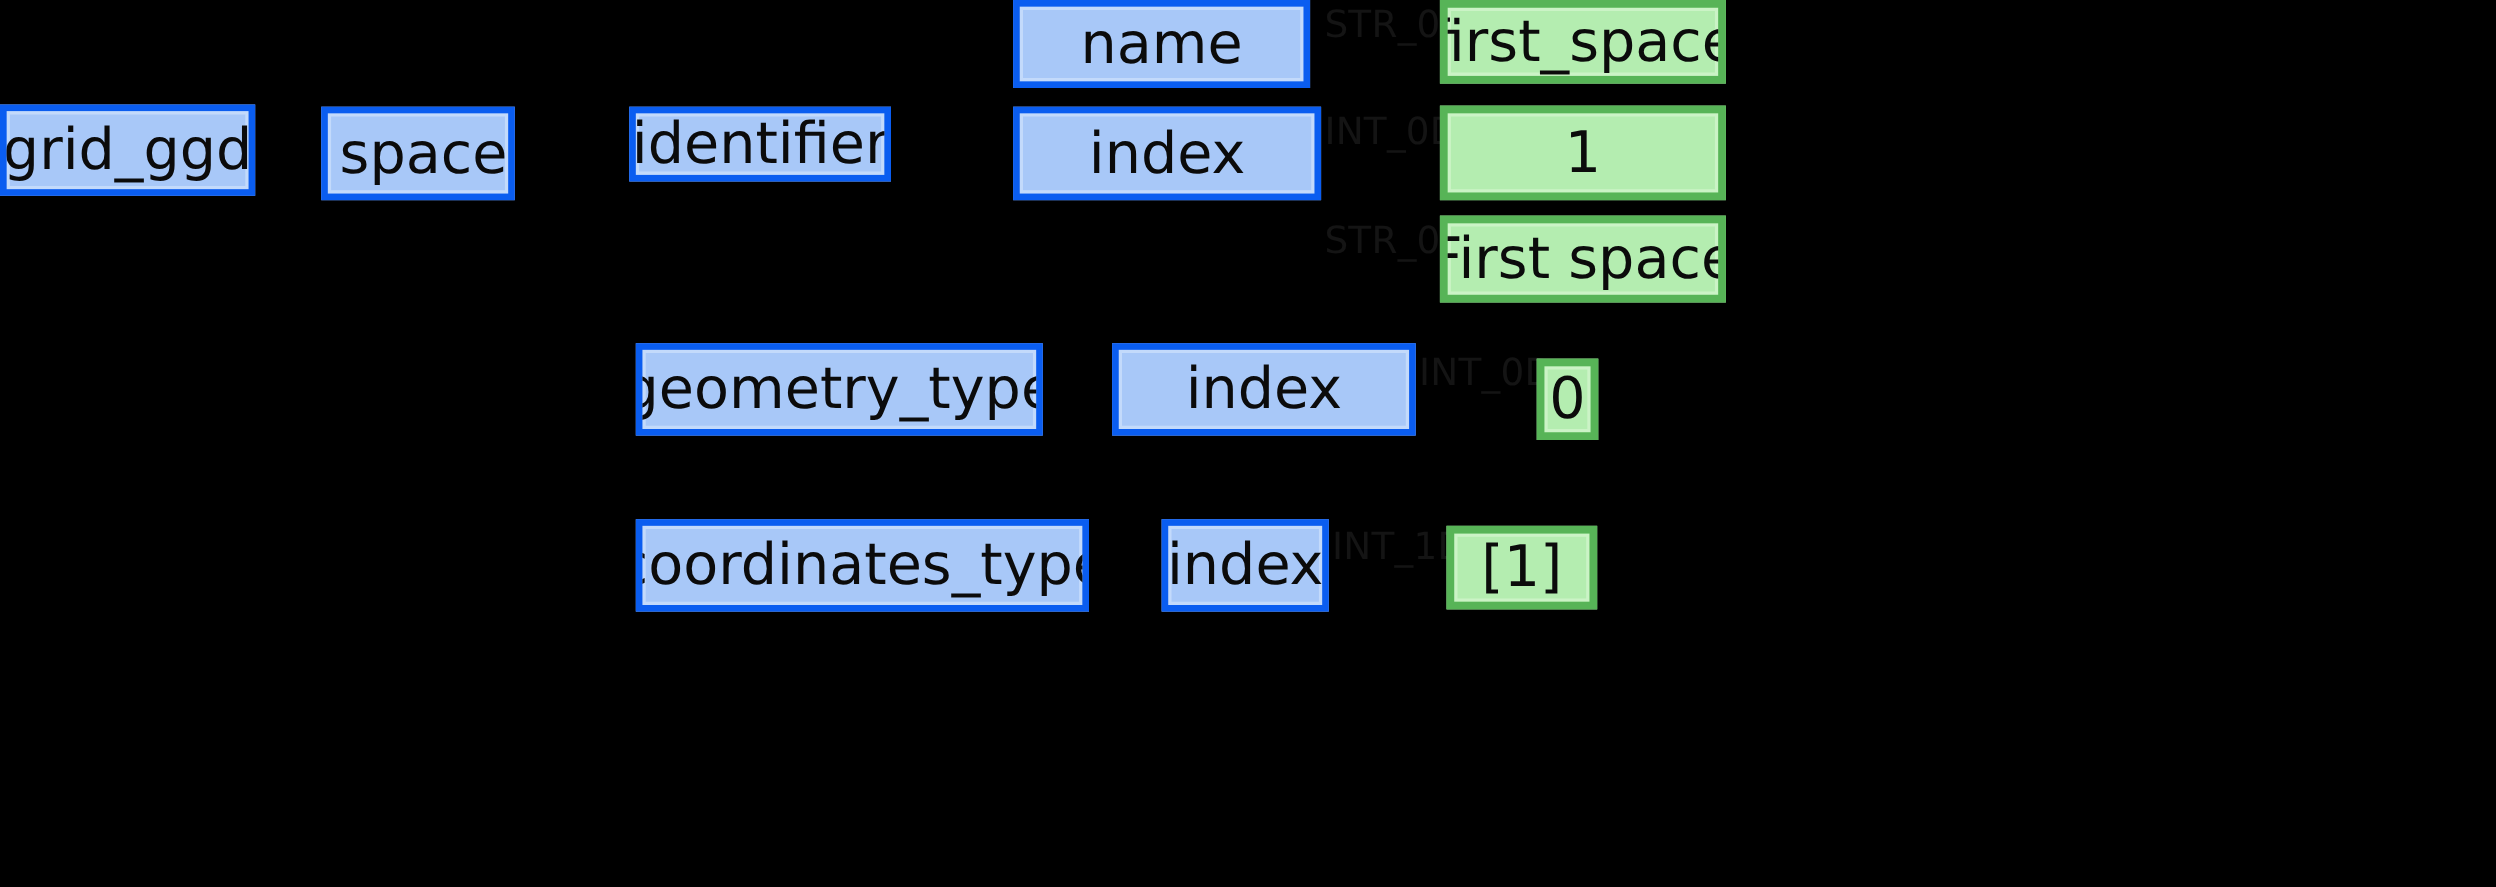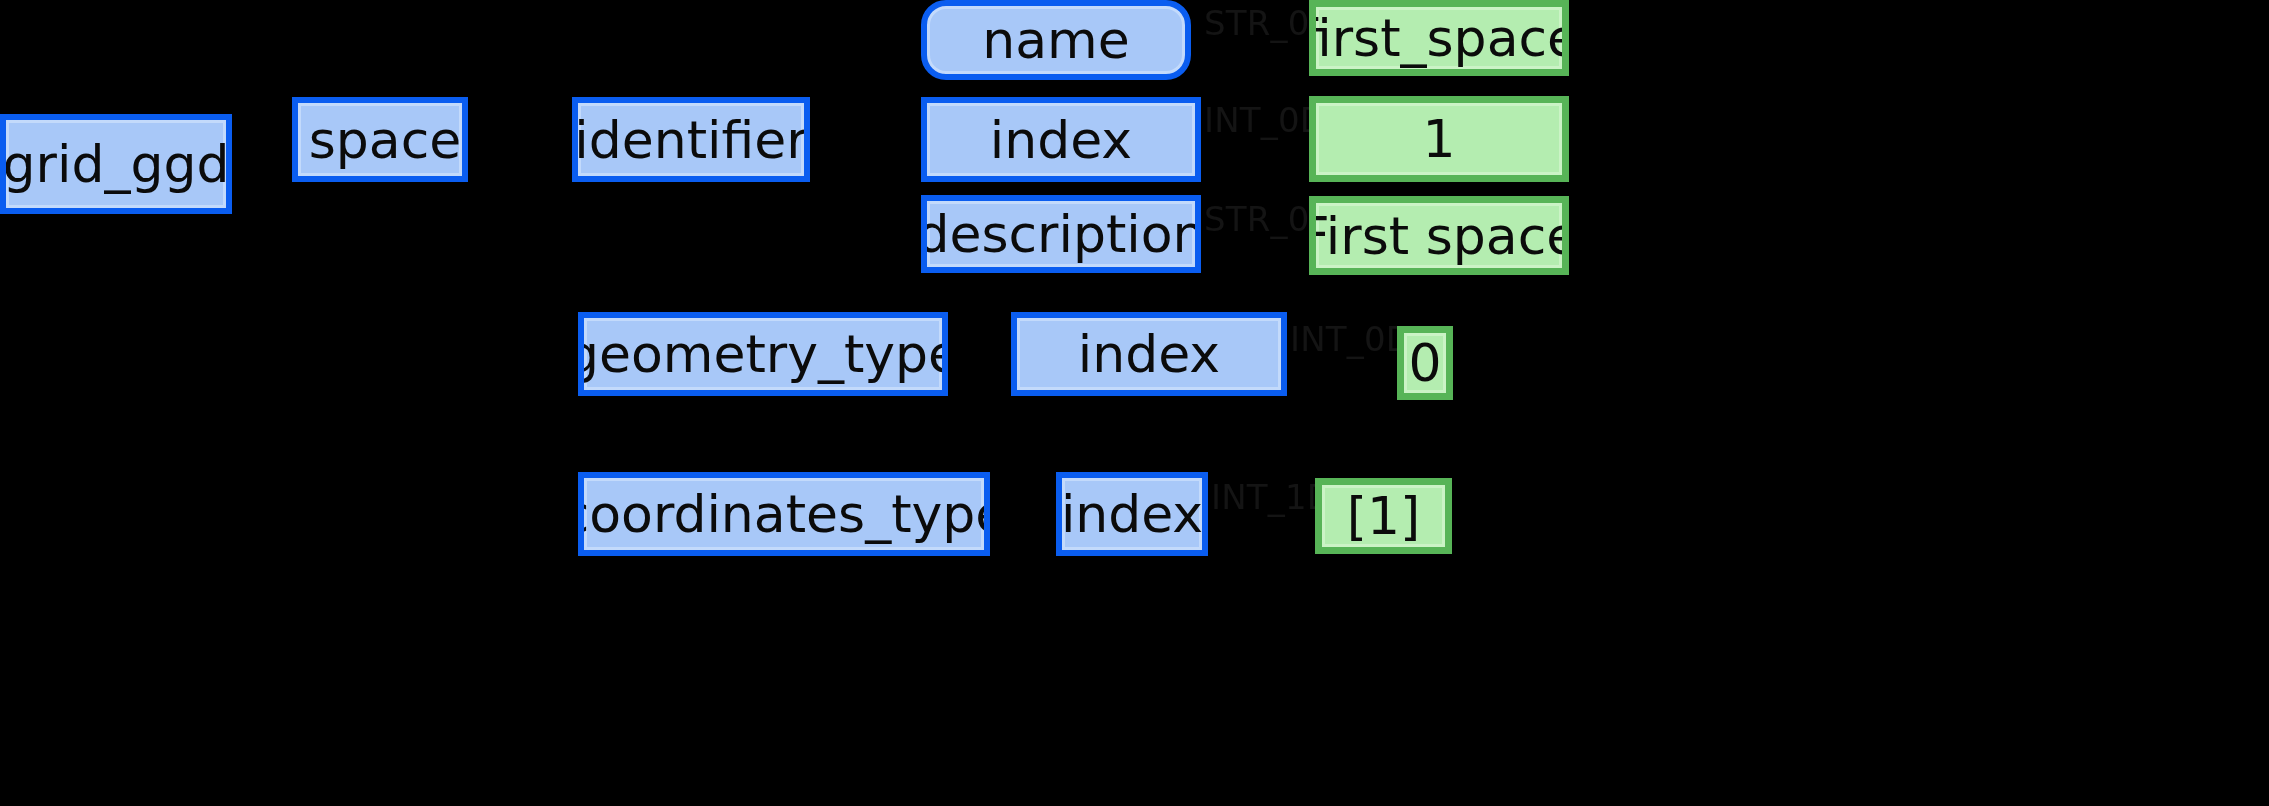--- a/index.html
+++ b/index.html
@@ -84,37 +84,34 @@
     <div class="edge" style="left: 944px; top: 354px; width: 71px;"></div>
     <div class="edge" style="left: 1283px; top: 354px; width: 118px;"></div>
     <div class="edge" style="left: 464px; top: 514px; width: 118px;"></div>
     <div class="edge" style="left: 986px; top: 514px; width: 74px;"></div>
     <div class="edge" style="left: 1204px; top: 514px; width: 115px;"></div>
     <div class="edge-label" style="left: 1204px; top: 6px;">STR_0D</div>
     <div class="edge-label" style="left: 1204px; top: 103px;">INT_0D</div>
     <div class="edge-label" style="left: 1204px; top: 202px;">STR_0D</div>
     <div class="edge-label" style="left: 1290px; top: 322px;">INT_0D</div>
     <div class="edge-label" style="left: 1211px; top: 480px;">INT_1D</div>
-    <div class="node struct" style="left: 0px; top: 114px; width: 232px; height: 100px; align-items: center;">
+    <div class="node struct" style="left: 0px; top: 95px; width: 232px; height: 83px; align-items: center;">
       <span class="node-label" style="font-size: 52px;">grid_ggd</span>
     </div>
     <div class="node struct" style="left: 292px; top: 97px; width: 176px; height: 85px;">
       <span class="node-label" style="font-size: 52px; margin-left: 10px;">space</span>
     </div>
-    <div class="node struct" style="left: 572px; top: 97px; width: 238px; height: 85px;">
+    <div class="node struct" style="left: 572px; top: 97px; width: 238px; height: 68px;">
       <span class="node-label" style="font-size: 52px;">identifier</span>
     </div>
-    <div class="node struct" style="left: 921px; top: 0px; width: 270px; height: 80px; border-radius: 25px;">
+    <div class="node struct" style="left: 921px; top: 0px; width: 270px; height: 80px;">
       <span class="node-label" style="font-size: 52px;">name</span>
     </div>
     <div class="node struct" style="left: 921px; top: 97px; width: 280px; height: 85px;">
       <span class="node-label" style="font-size: 52px;">index</span>
-    </div>
-    <div class="node struct" style="left: 921px; top: 195px; width: 280px; height: 78px;">
-      <span class="node-label" style="font-size: 52px;">description</span>
     </div>
     <div class="node struct" style="left: 578px; top: 312px; width: 370px; height: 84px;">
       <span class="node-label" style="font-size: 52px;">geometry_type</span>
     </div>
     <div class="node struct" style="left: 1011px; top: 312px; width: 276px; height: 84px;">
       <span class="node-label" style="font-size: 52px;">index</span>
     </div>
     <div class="node struct" style="left: 578px; top: 472px; width: 412px; height: 84px;">
       <span class="node-label" style="font-size: 52px;">coordinates_type</span>
     </div>

